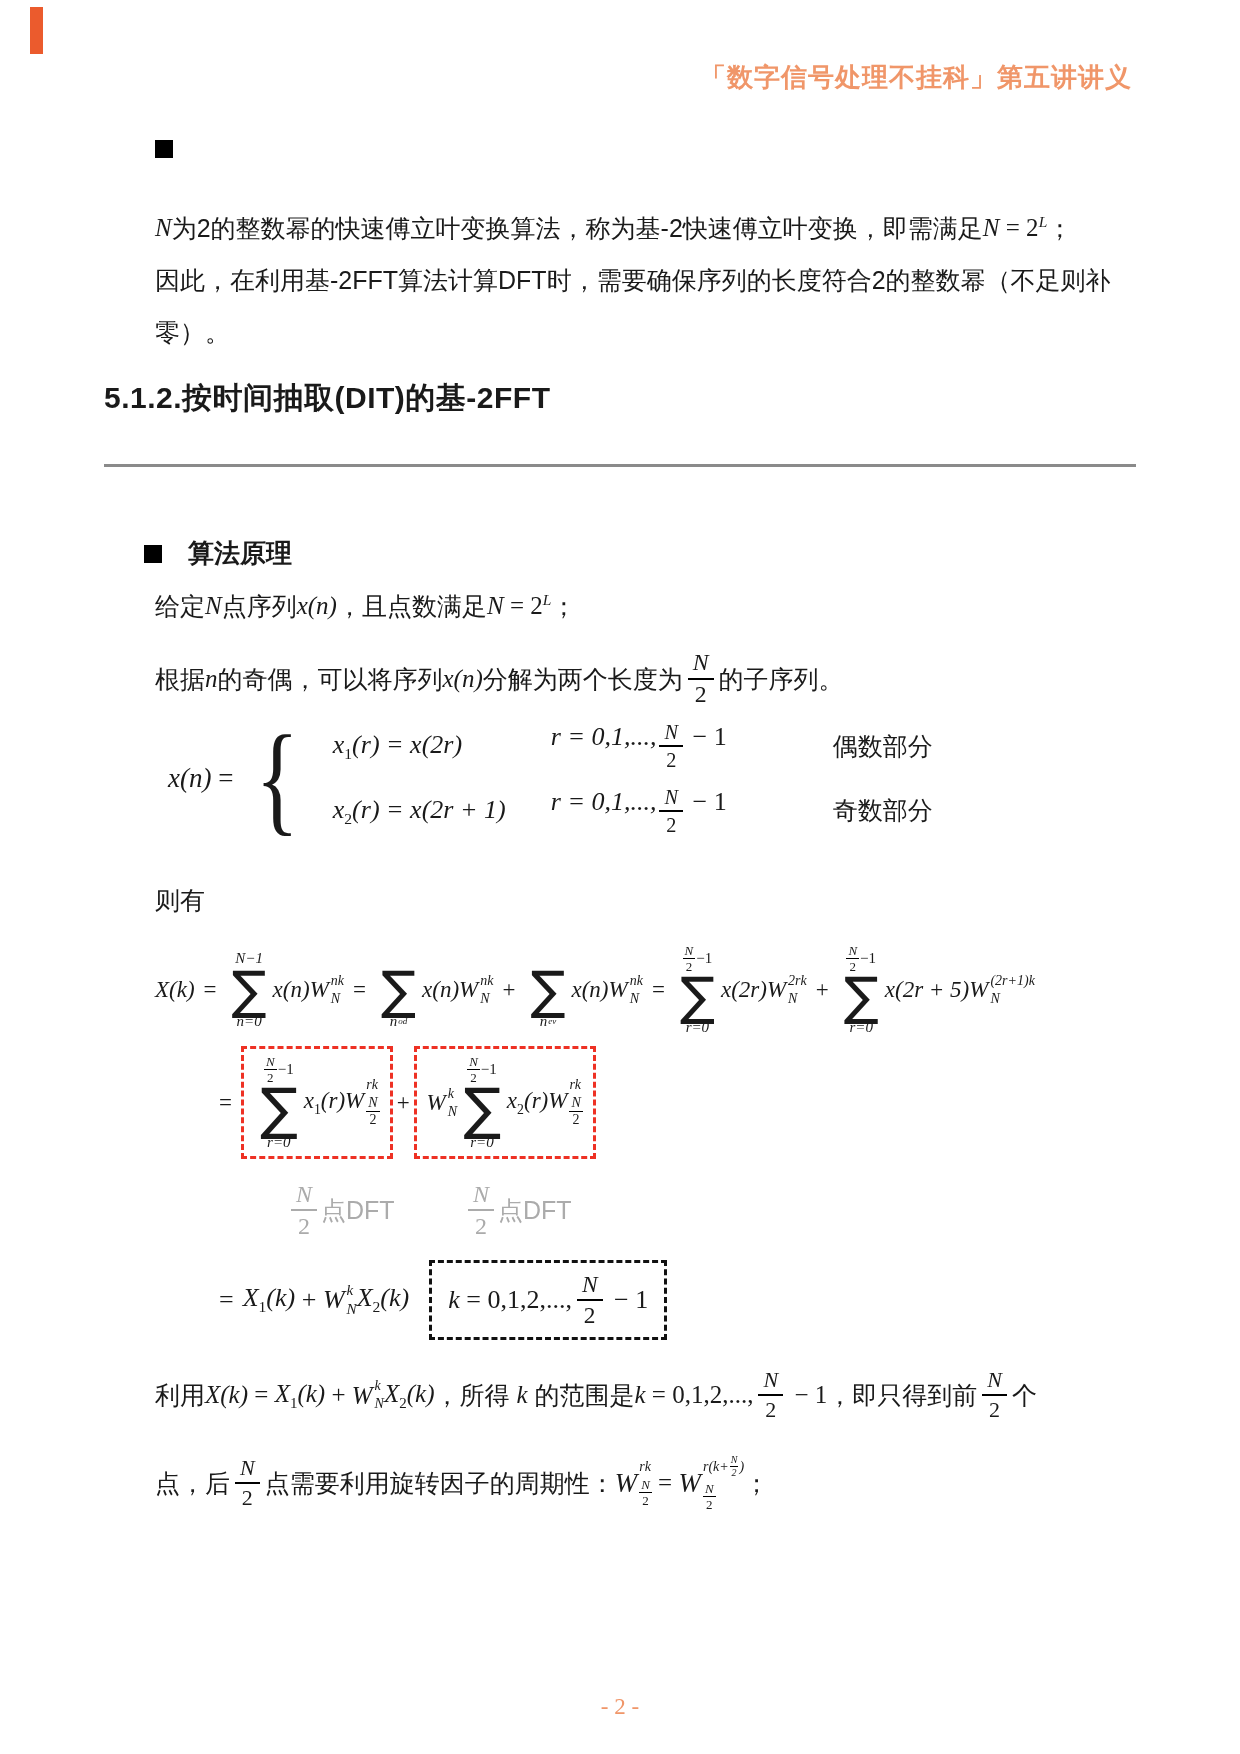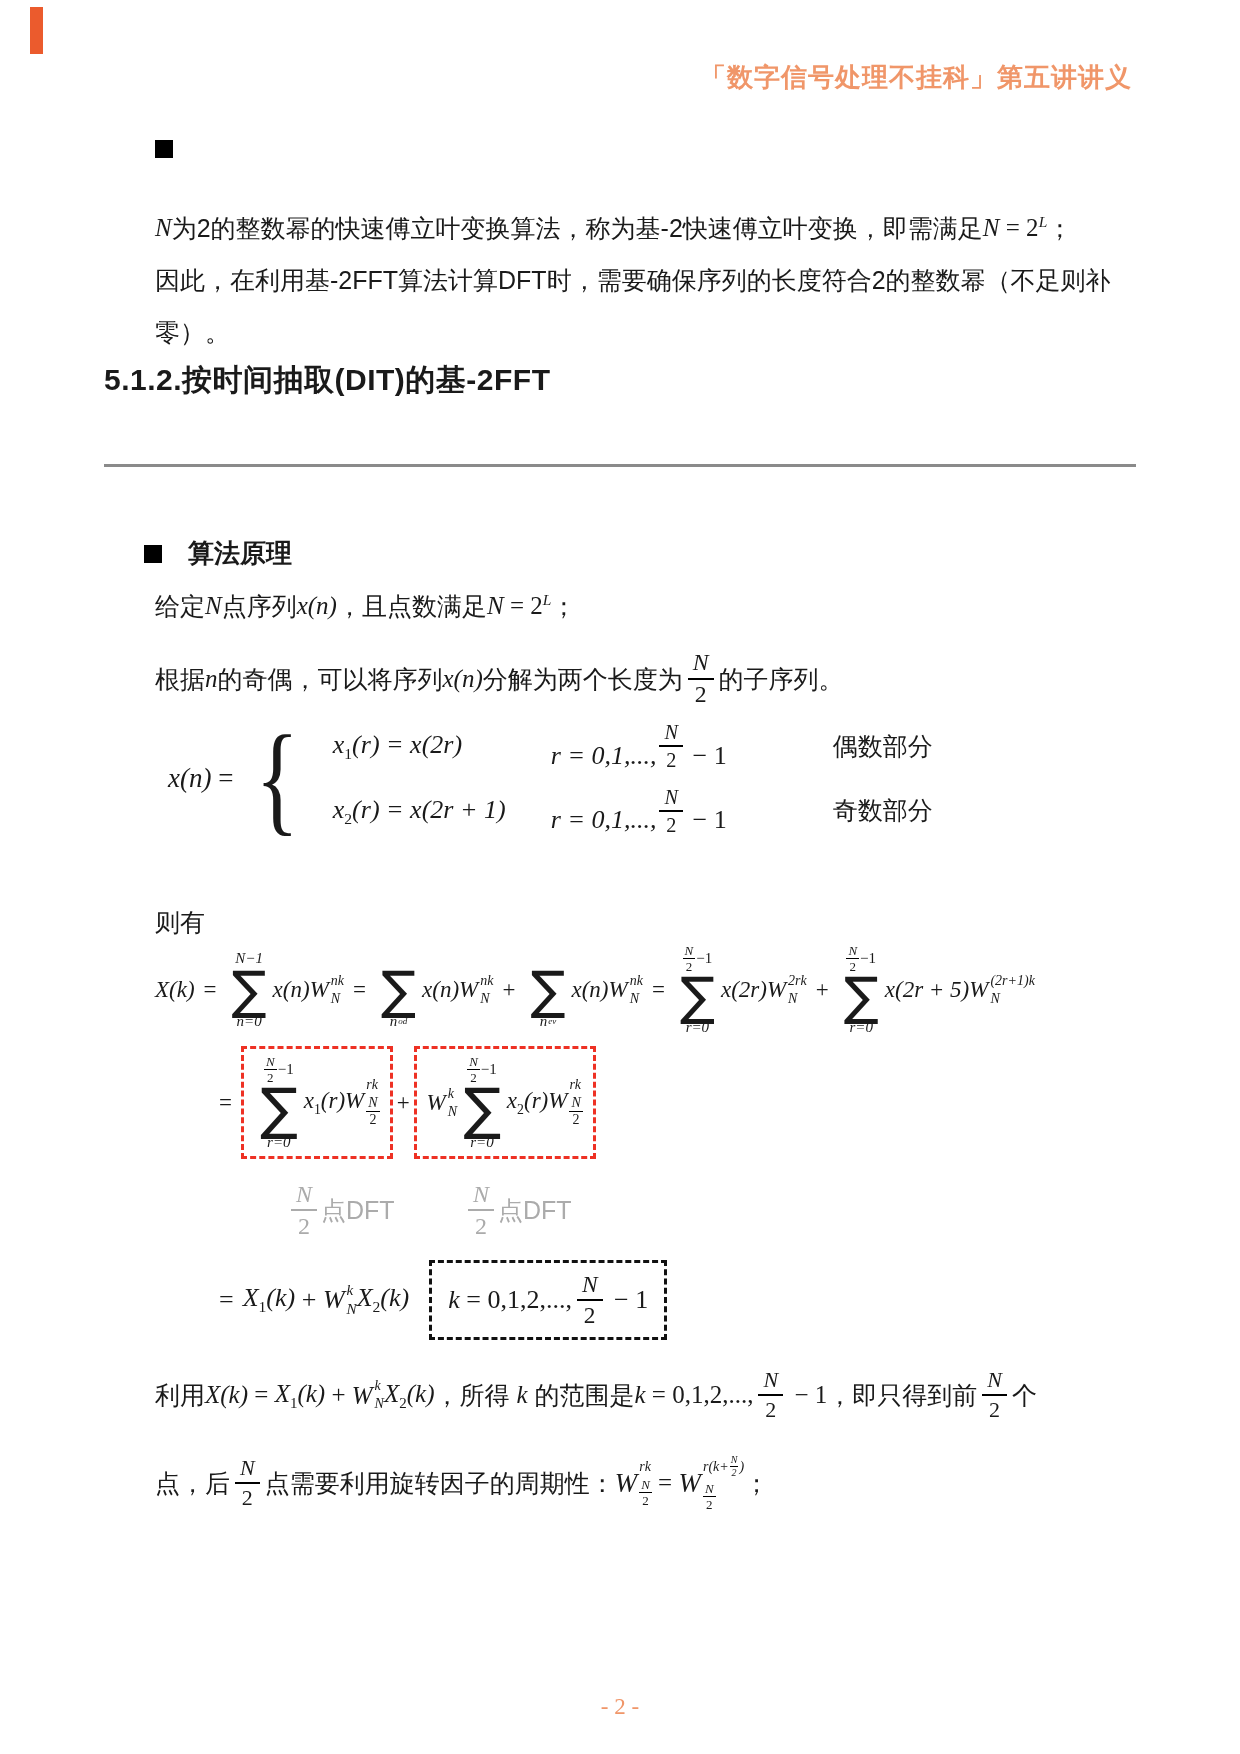--- a/index.html
+++ b/index.html
@@ -45,21 +45,21 @@
   .sum .slim .mn{font-style:normal;}
   .sum .sigma{font-size:52px;line-height:0.9;font-family:"DejaVu Sans",sans-serif;font-style:normal;}
   .sum .slim .mfrac{font-size:13px;}
   
   .pw{display:flex;align-items:center;}
   .pw-lhs{font-size:27px;}
   .pw-brace{font-size:122px;font-family:"Liberation Serif",serif;font-weight:300;transform:scaleX(0.75);line-height:0.85;margin-left:8px;}
   .pw-rows{display:flex;flex-direction:column;gap:16px;margin-left:10px;}
   .pw-row{display:flex;align-items:center;font-size:26px;white-space:pre;}
   .pw-expr{width:218px;margin-left:16px;}
-  .pw-cond{width:242px;display:flex;align-items:flex-end;white-space:pre;}
+  .pw-cond{width:242px;display:flex;align-items:flex-start;white-space:pre;}
   .pw-cond .frac{font-size:0.78em;margin:0 3px;}
   .pw-label{margin-left:40px;font-size:25px;font-family:"Liberation Sans",sans-serif;}
   
   .eq1{font-size:23px;font-family:"Liberation Serif",serif;height:100px;}
   .eq1 .ss{font-size:14px;}
   .eq2{font-size:23px;font-family:"Liberation Serif",serif;}
   .eq2 .sum .sigma{font-size:56px;}
   .eq2 .ss{font-size:14px;}
   .eq3{font-size:26px;font-family:"Liberation Serif",serif;}
   .box-red{border:3px dashed #EE3124;padding:6px 10px;display:flex;align-items:center;white-space:pre;}
@@ -92,21 +92,21 @@
 <div class="abs row ptext" style="left:155px;top:212px;">
   <span class="mi">N</span>
   <span class="cjk">为2的整数幂的快速傅立叶变换算法，称为基-2快速傅立叶变换，即需满足</span>
   <span class="mi">N</span>
   <span class="tok mn"><span class="mn"> = 2</span><sup class="mi">L</sup></span>
   <span class="cjk">；</span>
 </div>
 <div class="abs ptext cjk" style="left:155px;top:264px;">因此，在利用基-2FFT算法计算DFT时，需要确保序列的长度符合2的整数幂（不足则补</div>
 <div class="abs ptext cjk" style="left:155px;top:316px;">零）。</div>
 
-<div class="abs heading cjk" style="left:104px;top:360px;">5.1.2.按时间抽取(DIT)的基-2FFT</div>
+<div class="abs heading cjk" style="left:104px;top:378px;">5.1.2.按时间抽取(DIT)的基-2FFT</div>
 <div class="abs rule" style="left:104px;top:464px;width:1032px;"></div>
 
 <div class="abs bullet" style="left:144px;top:536px;">
   <span class="sq"></span>
   <span class="cjk">算法原理</span>
 </div>
 
 <div class="abs row ptext" style="left:155px;top:590px;">
   <span class="cjk">给定</span>
   <span class="mi">N</span>
@@ -146,21 +146,21 @@
       <span class="pw-cond">
         <span class="mi">r = 0,1,...,</span>
         <span class="frac"><span class="fn">N</span><span class="fd">2</span></span>
         <span class="mn"> − 1</span>
       </span>
       <span class="pw-label cjk">奇数部分</span>
     </div>
   </div>
 </div>
 
-<div class="abs ptext cjk" style="left:155px;top:906px;">则有</div>
+<div class="abs ptext cjk" style="left:155px;top:884px;">则有</div>
 
 <div class="abs row eq1" style="left:155px;top:940px;">
   <span class="mi">X(k)</span>
   <span class="op mn">=</span>
   <span class="sum">
     <span class="slim">N−1</span>
     <span class="sigma">∑</span>
     <span class="slim">n=0</span>
   </span>
   <span class="tok"><span class="mi">x(n)W</span></span>

